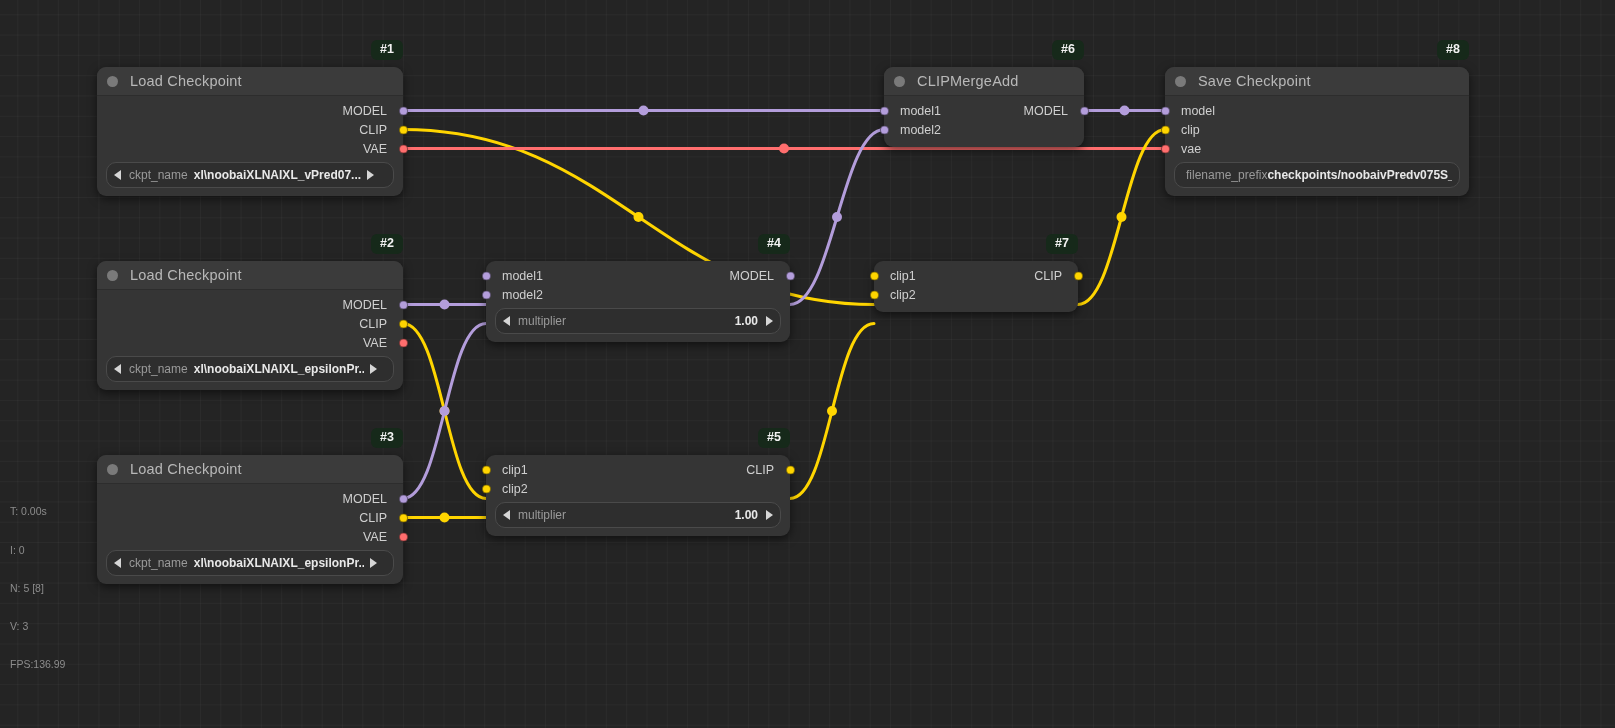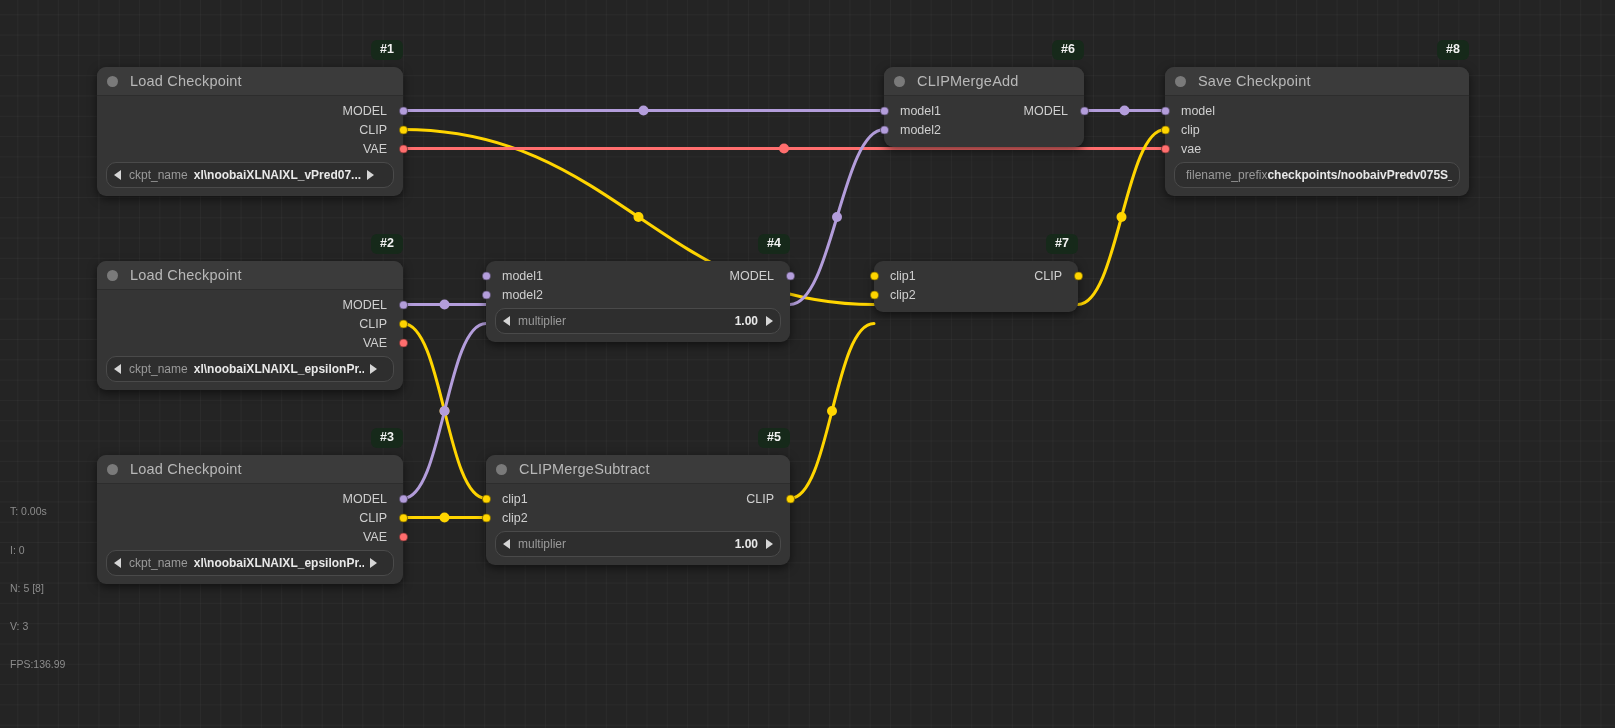--- a/index.html
+++ b/index.html
@@ -293,24 +293,20 @@
           <div class="widget num">
             <span class="arrow left"></span>
             <span class="w-label">multiplier</span>
             <span class="w-value">1.00</span>
             <span class="arrow right"></span>
           </div>
         </div>
       </div>
       <div class="node" style="left: 486px; top: 455px; width: 304px;">
         <div class="badge">#5</div>
-        <div class="node-header">
-          <div class="collapse-dot"></div>
-          <div class="node-title">CLIPMergeSubtract</div>
-        </div>
         <div class="node-body">
           <div class="slot-row" style="position: relative; display: block;">
             <span class="dot left clip"></span>
             <span style="position: absolute; left: 16px; top: 50%; transform: translateY(-50%); font-size: 12.5px; color: rgb(207, 207, 207);">clip1</span>
             <span class="dot right clip"></span>
             <span style="position: absolute; right: 16px; top: 50%; transform: translateY(-50%); font-size: 12.5px; color: rgb(207, 207, 207);">CLIP</span>
           </div>
           <div class="slot-row" style="position: relative; display: block;">
             <span class="dot left clip"></span>
             <span style="position: absolute; left: 16px; top: 50%; transform: translateY(-50%); font-size: 12.5px; color: rgb(207, 207, 207);">clip2</span>

